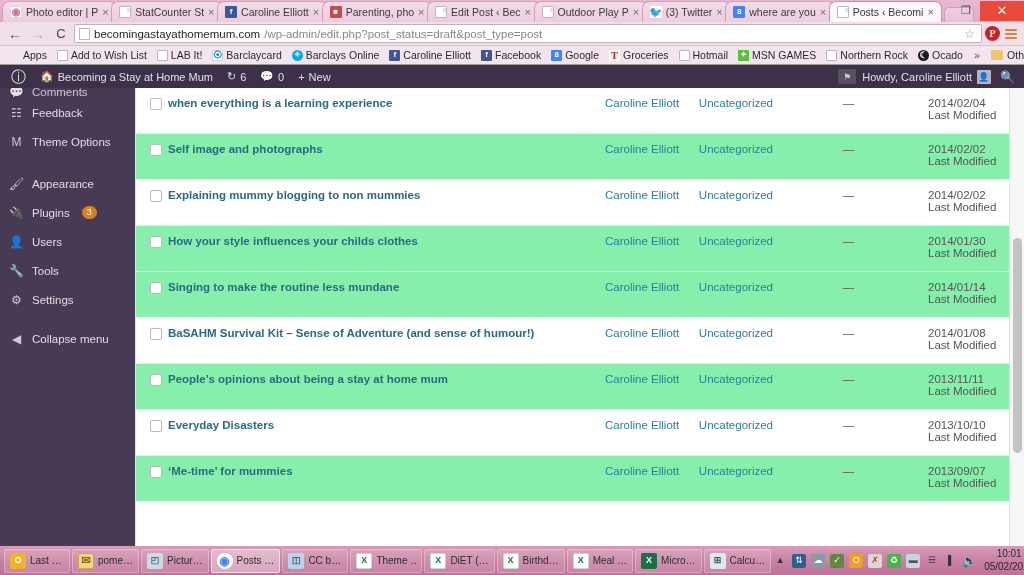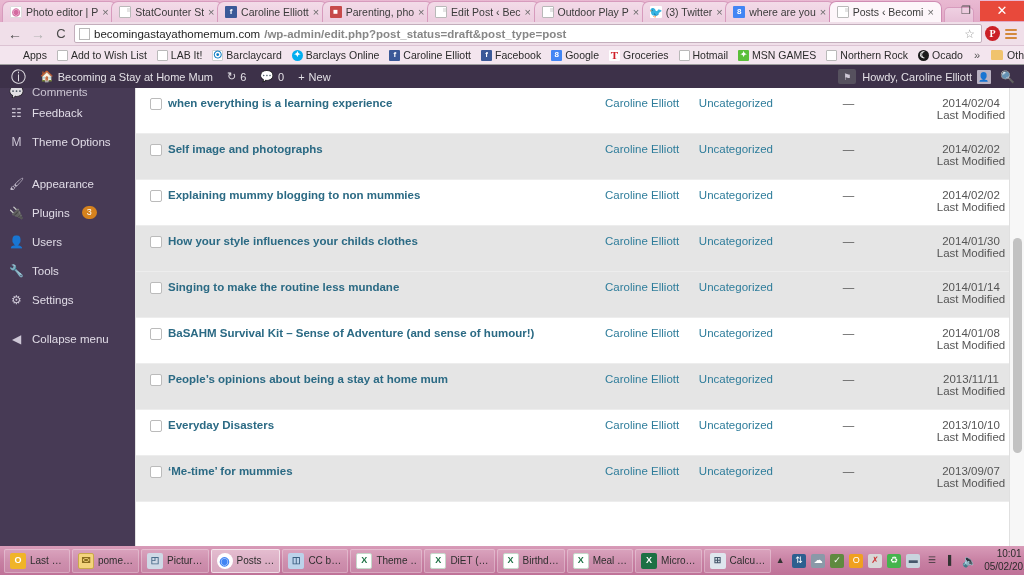--- a/index.html
+++ b/index.html
@@ -90,21 +90,21 @@
     flex: 1 1 auto; height: 19px;
     background: #fff; border: 1px solid #c3aebc;
     border-radius: 2px;
     display: flex; align-items: center; gap: 4px;
     padding: 0 4px;
     font-size: 11.5px;
     overflow: hidden;
   }
   .omni-icon { width: 11px; height: 12px; background: #fff; border: 1px solid #b9b9b9; flex:0 0 11px; }
   .url-host { color: #1f1f1f; }
-  .url-path { color: #878787; font-weight: bold; }
+  .url-path { color: #878787; }
   .omni-star { margin-left: auto; font-size: 12px; color: #9a9a9a; padding-right: 2px;}
   .omni-ext { width: 15px; height: 15px; border-radius: 50%; background: #cb2027; color: #fff;
               font-size: 10px; font-weight: bold; display:flex; align-items:center; justify-content:center;
               font-family: "Liberation Serif", serif; }
   .omni-menu { width: 16px; display: flex; flex-direction: column; gap: 2px; padding: 0 2px; }
   .omni-menu i { display: block; height: 2px; background: #d3893c; border-radius: 1px; }
 
   
   .bookmarks {
     height: 19px; background: #f3e5ee;
@@ -180,34 +180,34 @@
   .menu-gap { height: 13px; }
   .collapse { margin-top: 10px; }
 
   
   .content {
     flex: 1 1 auto; background: #fff; position: relative; overflow: hidden;
     border-left: 1px solid #e2e2e2;
   }
   .posts-table { width: 100%; border-collapse: collapse; table-layout: fixed; }
   .posts-table tr { border-bottom: 1px solid #ededed; }
-  .posts-table tr.alt { background: #e5e5e5; padding-left: 35px; }
+  .posts-table tr.alt { background: #86efac; padding-left: 35px; }
   .posts-table td { padding: 9px 0 12px 0; vertical-align: top; font-size: 11.5px; }
   .col-cb { width: 30px; padding-left: 14px !important; }
   .cb {
     width: 12px; height: 12px; border: 1px solid #bbb; background: #fff;
     border-radius: 2px; display: block; margin-top: 1px;
   }
   .col-title { width: 410px; }
   .post-title { color: #2b6a84; font-weight: bold; font-size: 11.5px; }
   .col-author { width: 88px; }
   .col-cats { width: 135px; margin-top: 21px; }
   .link-blue { color: #2f7d9b; }
   .col-tags { width: 80px; color: #555; }
-  .col-date { width: 90px; color: #555; padding-right: 10px !important; text-align: center; }
+  .col-date { width: 90px; color: #555; padding-right: 10px !important; text-align: left; }
   .date-line2 { display: block; }
 
   
   .pscroll { position: absolute; right: 0; top: 0; width: 15px; height: 100%;
              background: #f7f7f7; border-left: 1px solid #e0e0e0; }
   .pthumb { position: absolute; left: 3px; width: 9px; border-radius: 5px; background: #c2c2c2; }
 
   
   .taskbar {
     height: 30px; width: 1024px;

